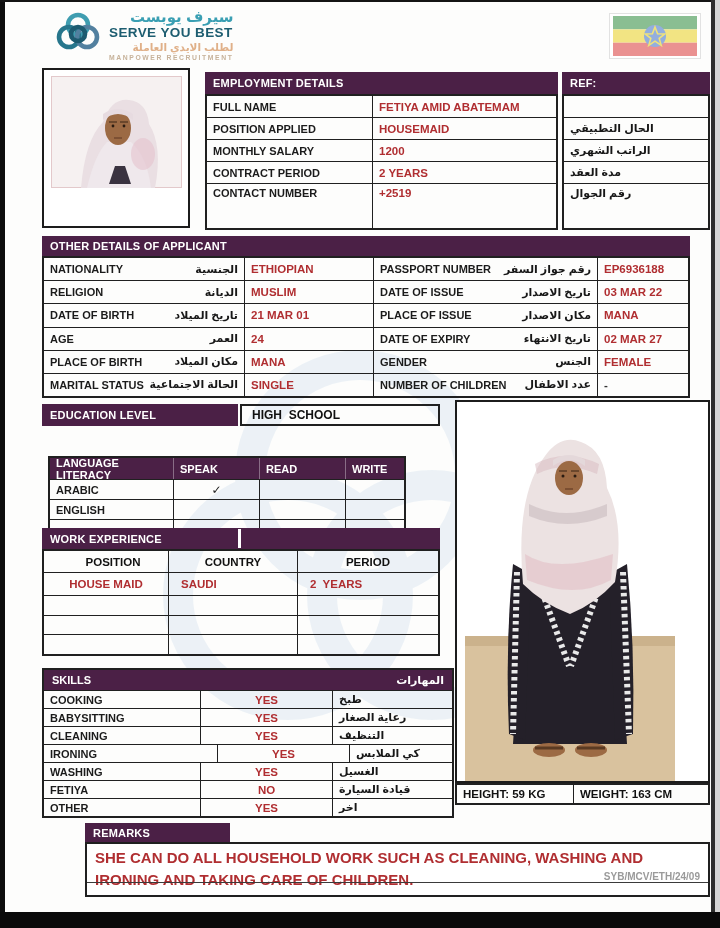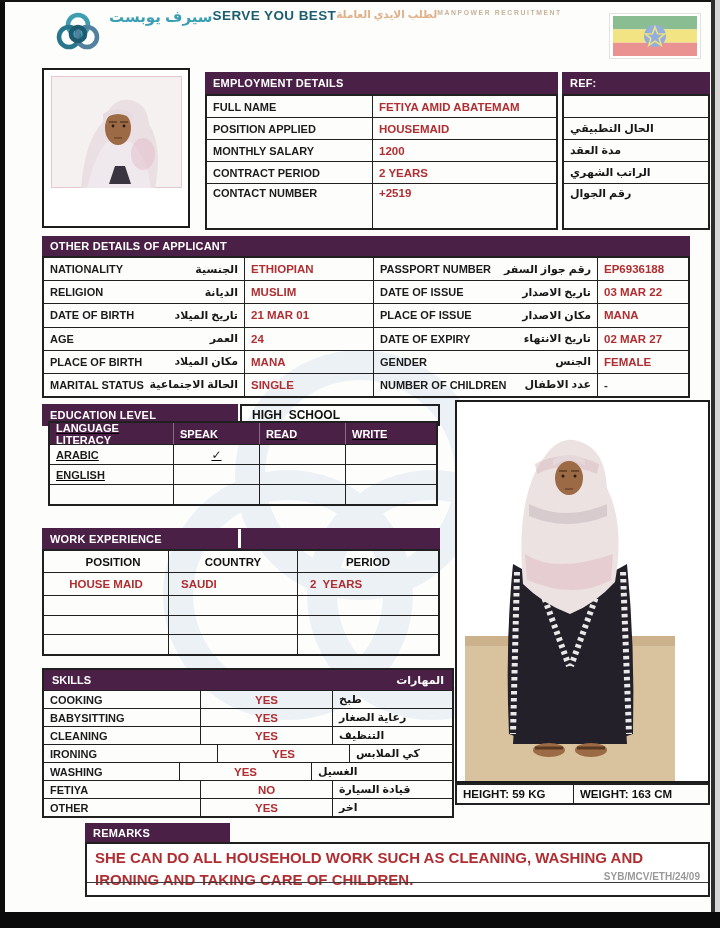--- a/index.html
+++ b/index.html
@@ -21,21 +21,21 @@
   .cell{border-right:1.5px solid #202020;display:flex;align-items:center;padding:0 6px;overflow:hidden;box-sizing:border-box;}
   .cell.endc{border-right:none;}
   .lbl{font-size:11px;font-weight:600;color:#1b1b1b;}
   .val{font-size:11.5px;font-weight:700;color:#b02e31;}
   .ar{font-size:11px;font-weight:700;color:#171717;direction:rtl;}
   .dual{justify-content:space-between;}
   .ctr{justify-content:center;}
   .rgt{justify-content:flex-end;}
   
   .logo-wrap{left:53px;top:8px;display:flex;align-items:flex-start;}
-  .logo-text{margin-left:6px;display:flex;line-height:1.15;}
+  .logo-text{margin-left:6px;display:flex;flex-direction:column;line-height:1.15;}
   .logo-ar{color:#3a9fb3;font-size:15px;font-weight:700;direction:rtl;}
   .logo-en{color:#1d5d70;font-size:13.5px;font-weight:700;letter-spacing:.4px;}
   .logo-ar2{color:#e0b088;font-size:10.5px;font-weight:700;direction:rtl;}
   .logo-sub{color:#c7b29a;font-size:6.8px;font-weight:700;letter-spacing:1.6px;margin-top:1px;}
   .flag-box{left:609px;top:13px;width:92px;height:46px;background:#fff;border:1px solid #e2e2e2;display:flex;align-items:center;justify-content:center;}
   
   .photo1{left:42px;top:68px;width:148px;height:160px;background:#fff;border:2px solid #1c1c1c;}
   .photo2{left:455px;top:400px;width:255px;height:383px;background:#fff;border:2px solid #1c1c1c;overflow:hidden;}
   .stats{left:455px;top:783px;width:255px;height:22px;}
   .stats .cell{font-size:11.5px;font-weight:700;color:#111;}
@@ -141,24 +141,24 @@
   </div>
 
   <div class="abs tbl" style="left:562px;top:94px;width:148px;height:136px;">
     <div class="row emp-r">
         <div class="cell endc ar rgt" style="flex:1;margin-top:47px;">الاسم الكامل</div>
       </div>
     <div class="row emp-r">
         <div class="cell endc ar rgt" style="flex:1;">الحال التطبيقي</div>
       </div>
     <div class="row emp-r">
+        <div class="cell endc ar rgt" style="flex:1;">الراتب الشهري</div>
+      </div>
+    <div class="row emp-r">
         <div class="cell endc ar rgt" style="flex:1;">مدة العقد</div>
-      </div>
-    <div class="row emp-r">
-        <div class="cell endc ar rgt" style="flex:1;">الراتب الشهري</div>
       </div>
     <div class="row emp-r fill last">
         <div class="cell endc ar rgt" style="flex:1;align-items:flex-start;padding-top:3px;">رقم الجوال</div>
       </div>
   </div>
 
   <div class="abs pbar" style="left:42px;top:236px;width:648px;height:20px;">
     <span>OTHER DETAILS OF APPLICANT</span>
   </div>
   <div class="abs tbl" style="left:42px;top:256px;width:648px;height:142px;">
@@ -264,21 +264,21 @@
       <circle cx="98" cy="72" r="1.5" fill="#2a1c12"></circle>
       <circle cx="110" cy="72" r="1.5" fill="#2a1c12"></circle>
       <path d="M94 67 L102 67 M106 67 L114 67" stroke="#3a2415" stroke-width="1.2"></path>
       <path d="M100 85 L108 85" stroke="#6d432a" stroke-width="1.4"></path>
       <ellipse cx="84" cy="346" rx="16" ry="7" fill="#9c6a44"></ellipse>
       <ellipse cx="126" cy="346" rx="16" ry="7" fill="#9c6a44"></ellipse>
       <path d="M70 344 L98 344 M112 344 L140 344" stroke="#5a3a22" stroke-width="3"></path>
     </svg>
   </div>
 
-  <div class="abs tbl" style="left:48px;top:421px;width:390px;height:85px;text-decoration:underline;">
+  <div class="abs tbl" style="left:48px;top:456px;width:358px;height:85px;">
     <div class="row" style="height:21px;background:#4b2046;">
       <div class="cell" style="width:124px;border-right-color:rgba(255,255,255,.35);color:#fff;font-size:11px;font-weight:700;">LANGUAGE LITERACY</div>
       <div class="cell" style="width:86px;border-right-color:rgba(255,255,255,.35);color:#fff;font-size:11px;font-weight:700;">SPEAK</div>
       <div class="cell" style="width:86px;border-right-color:rgba(255,255,255,.35);color:#fff;font-size:11px;font-weight:700;">READ</div>
       <div class="cell endc" style="flex:1;color:#fff;font-size:11px;font-weight:700;">WRITE</div>
     </div>
     <div class="row" style="flex:1;">
       <div class="cell lbl" style="width:124px;">ARABIC</div>
       <div class="cell ctr" style="width:86px;font-size:12px;color:#222;">✓</div>
       <div class="cell" style="width:86px;"></div>
@@ -349,21 +349,21 @@
       <div class="cell lbl" style="width:157px;">CLEANING</div>
       <div class="cell ctr val" style="width:132px;">YES</div>
       <div class="cell endc ar rgt" style="flex:1;">التنظيف</div>
     </div>
     <div class="row" style="flex:1;">
       <div class="cell lbl" style="width:174px;">IRONING</div>
       <div class="cell ctr val" style="width:132px;">YES</div>
       <div class="cell endc ar rgt" style="flex:1;">كي الملابس</div>
     </div>
     <div class="row" style="flex:1;">
-      <div class="cell lbl" style="width:136px;">WASHING</div>
+      <div class="cell lbl" style="width:157px;">WASHING</div>
       <div class="cell ctr val" style="width:132px;">YES</div>
       <div class="cell endc ar rgt" style="flex:1;">الغسيل</div>
     </div>
     <div class="row" style="flex:1;">
       <div class="cell lbl" style="width:157px;">FETIYA</div>
       <div class="cell ctr val" style="width:132px;">NO</div>
       <div class="cell endc ar rgt" style="flex:1;">قيادة السيارة</div>
     </div>
     <div class="row last" style="flex:1;">
       <div class="cell lbl" style="width:157px;">OTHER</div>

